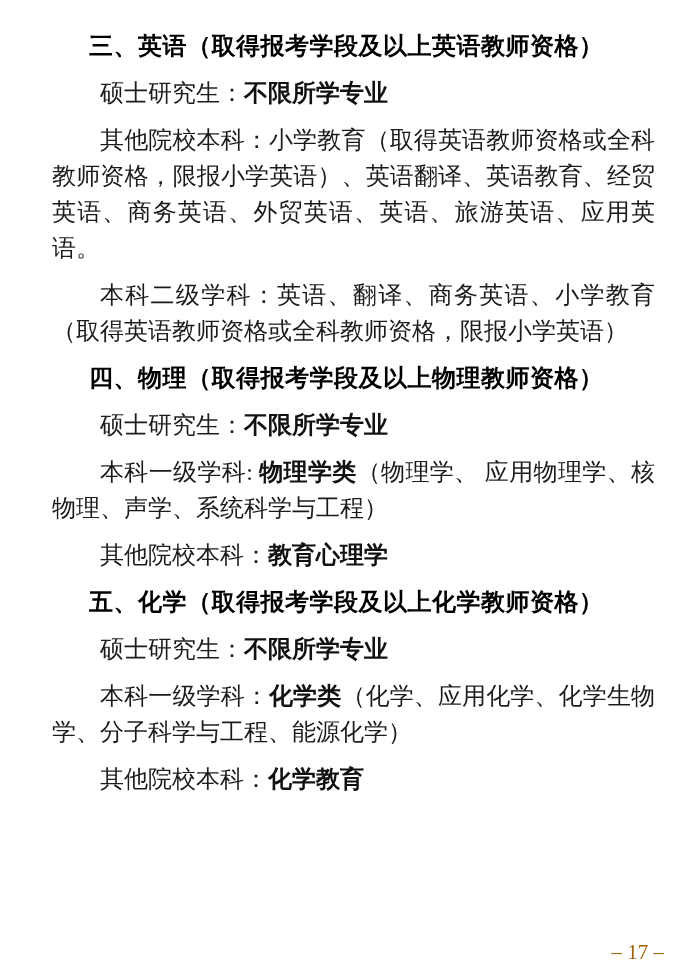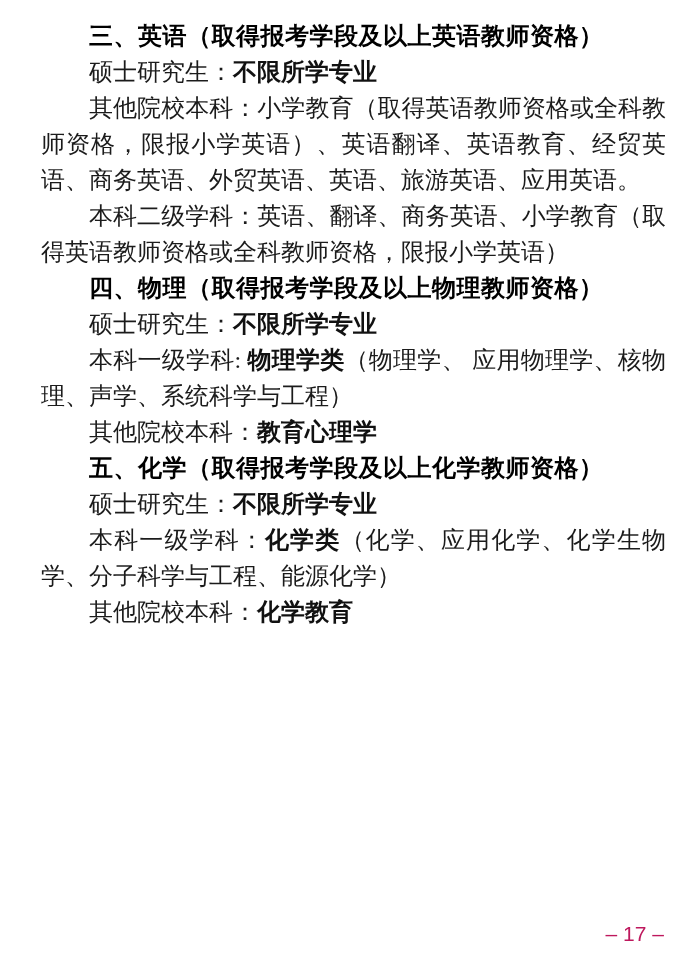--- a/index.html
+++ b/index.html
@@ -9,52 +9,52 @@
     background: #ffffff;
     color: #1b1b1b;
     font-family: "Liberation Serif", "DejaVu Serif", serif;
     position: relative;
     overflow: hidden;
   }
   .content {
     position: absolute;
     left: 41px;
     right: 34px;
-    top: 18px;
+    top: 28px;
     font-size: 24px;
     line-height: 36px;
     text-align: justify;
     text-justify: inter-ideograph;
   }
   .section { margin: 0; }
   .heading {
     margin: 0;
     font-size: 24px;
     line-height: 36px;
     text-indent: 2em;
     font-family: "Liberation Sans", "DejaVu Sans", sans-serif;
     font-weight: 700;
     color: #000000;
     text-align: left;
     letter-spacing: 0.5px;
   }
   .para {
-    margin: 0;
+    margin: 11px;
     text-indent: 2em;
   }
   .para .lbl { font-weight: 400; }
   .para .val-strong { font-weight: 600; color: #111111; }
   .footer {
     position: absolute;
     right: 36px;
-    bottom: 26px;
+    bottom: 8px;
     font-size: 21px;
     line-height: 24px;
-    color: #be185d;
-    font-family: Liberation Sans, sans-serif;
+    color: #a16207;
+    font-family: Liberation Serif, serif;
   }
 </style>
 </head>
 <body>
 
 <div class="content">
 
   <div class="section">
     <h2 class="heading">三、英语（取得报考学段及以上英语教师资格）</h2>
     <p class="para"><span class="lbl">硕士研究生：</span><span class="val-strong">不限所学专业</span><span></span></p>

